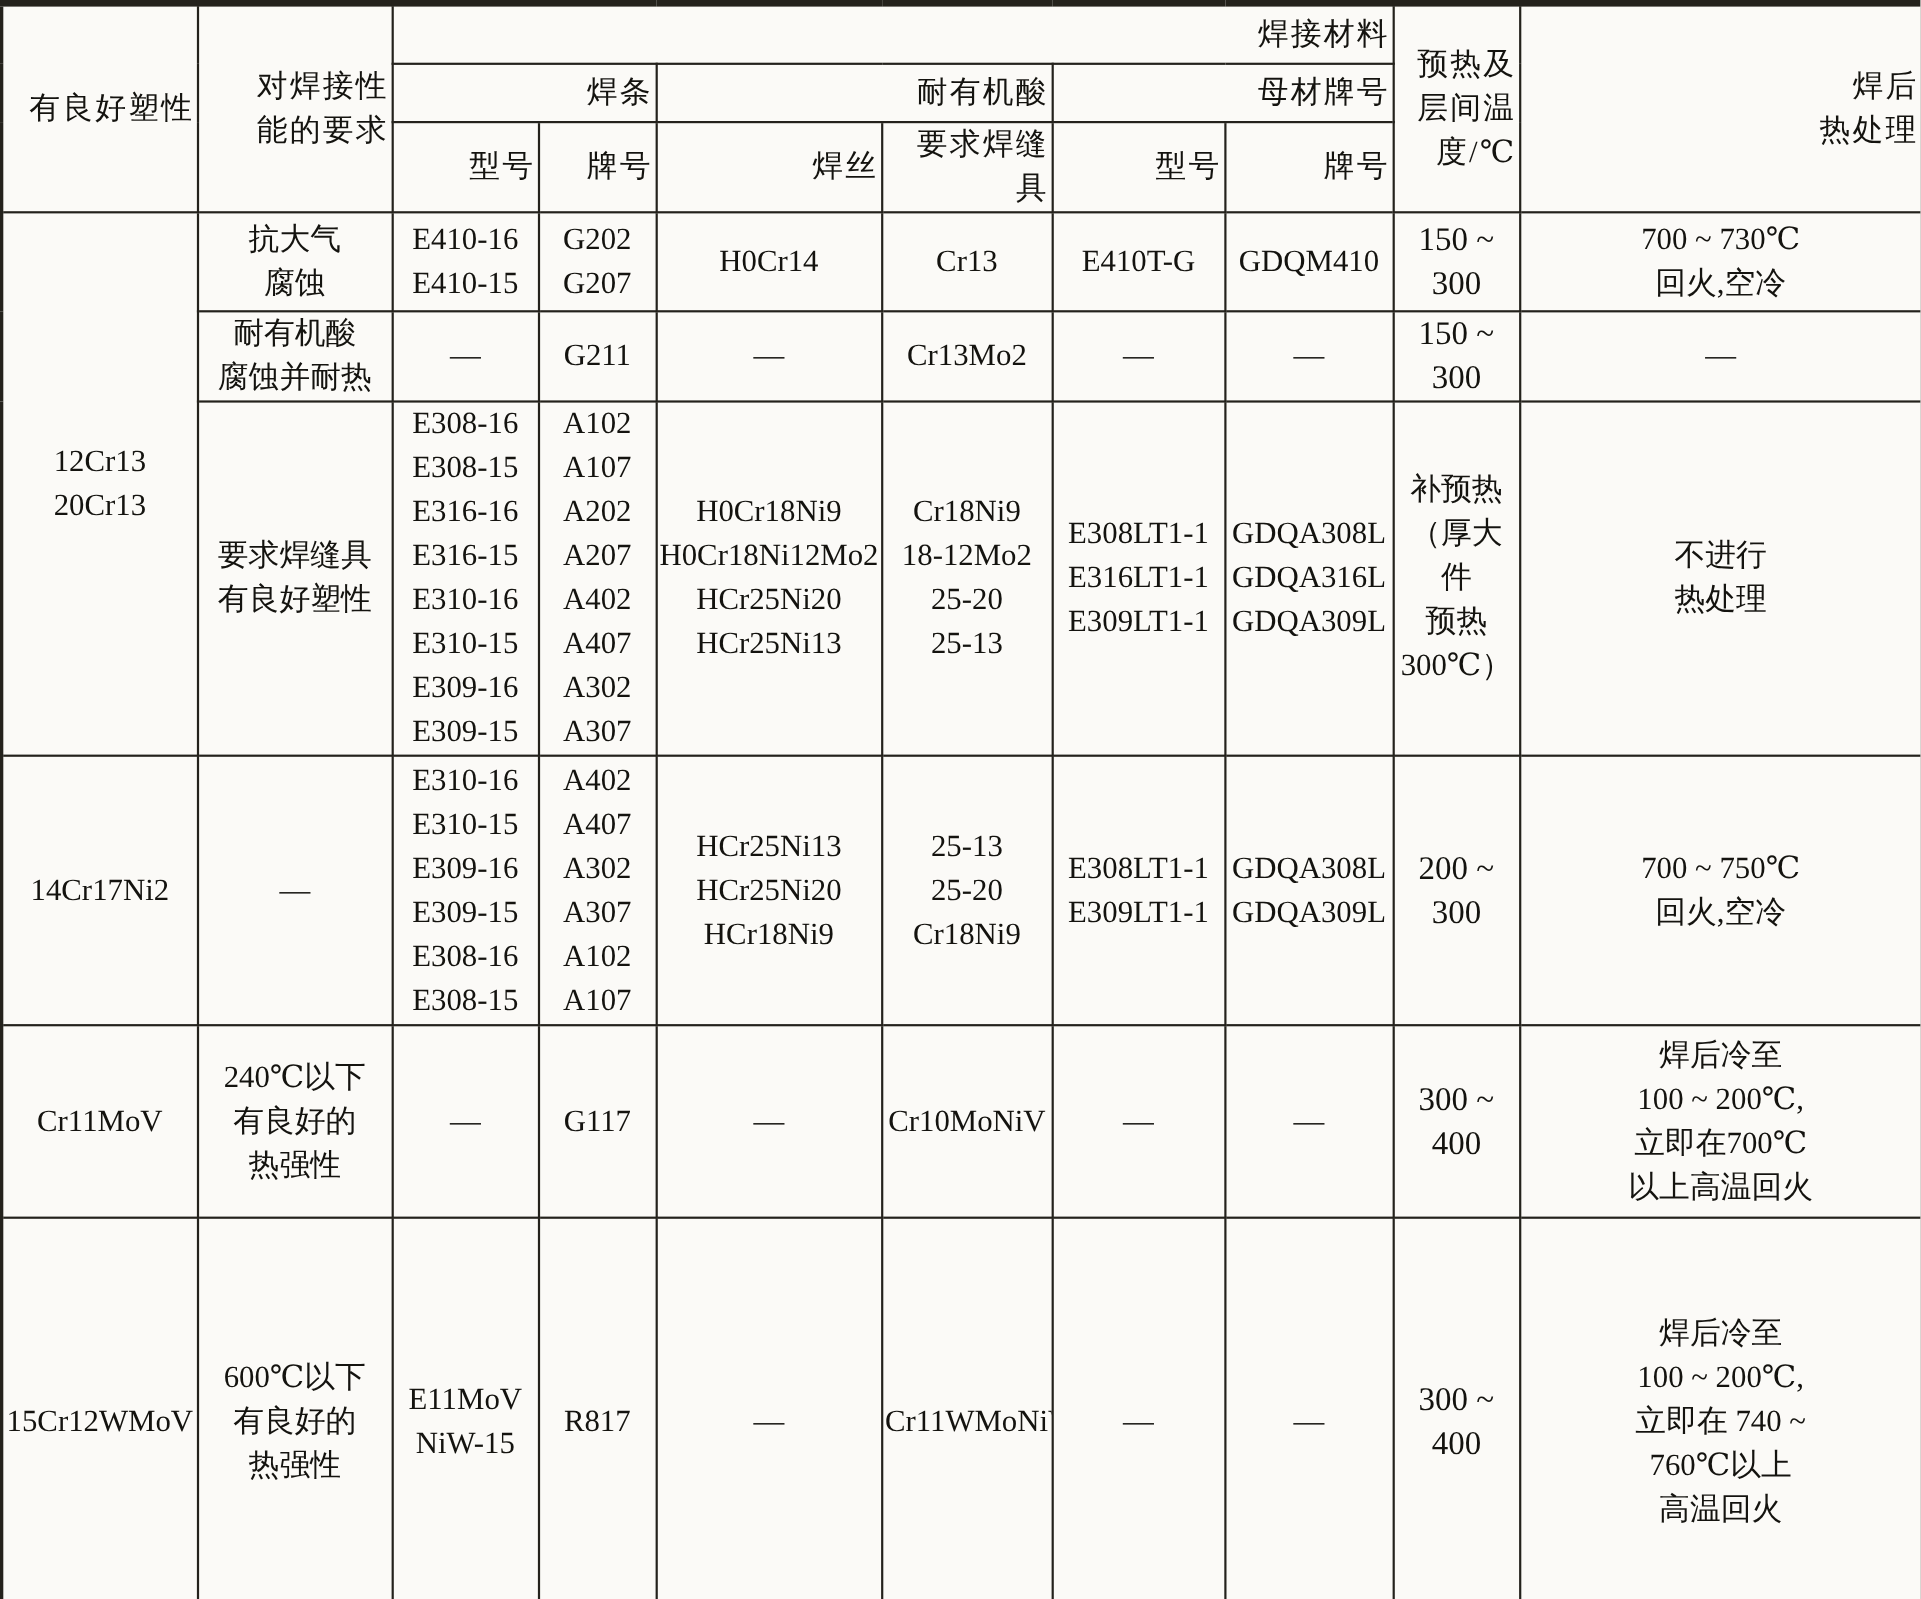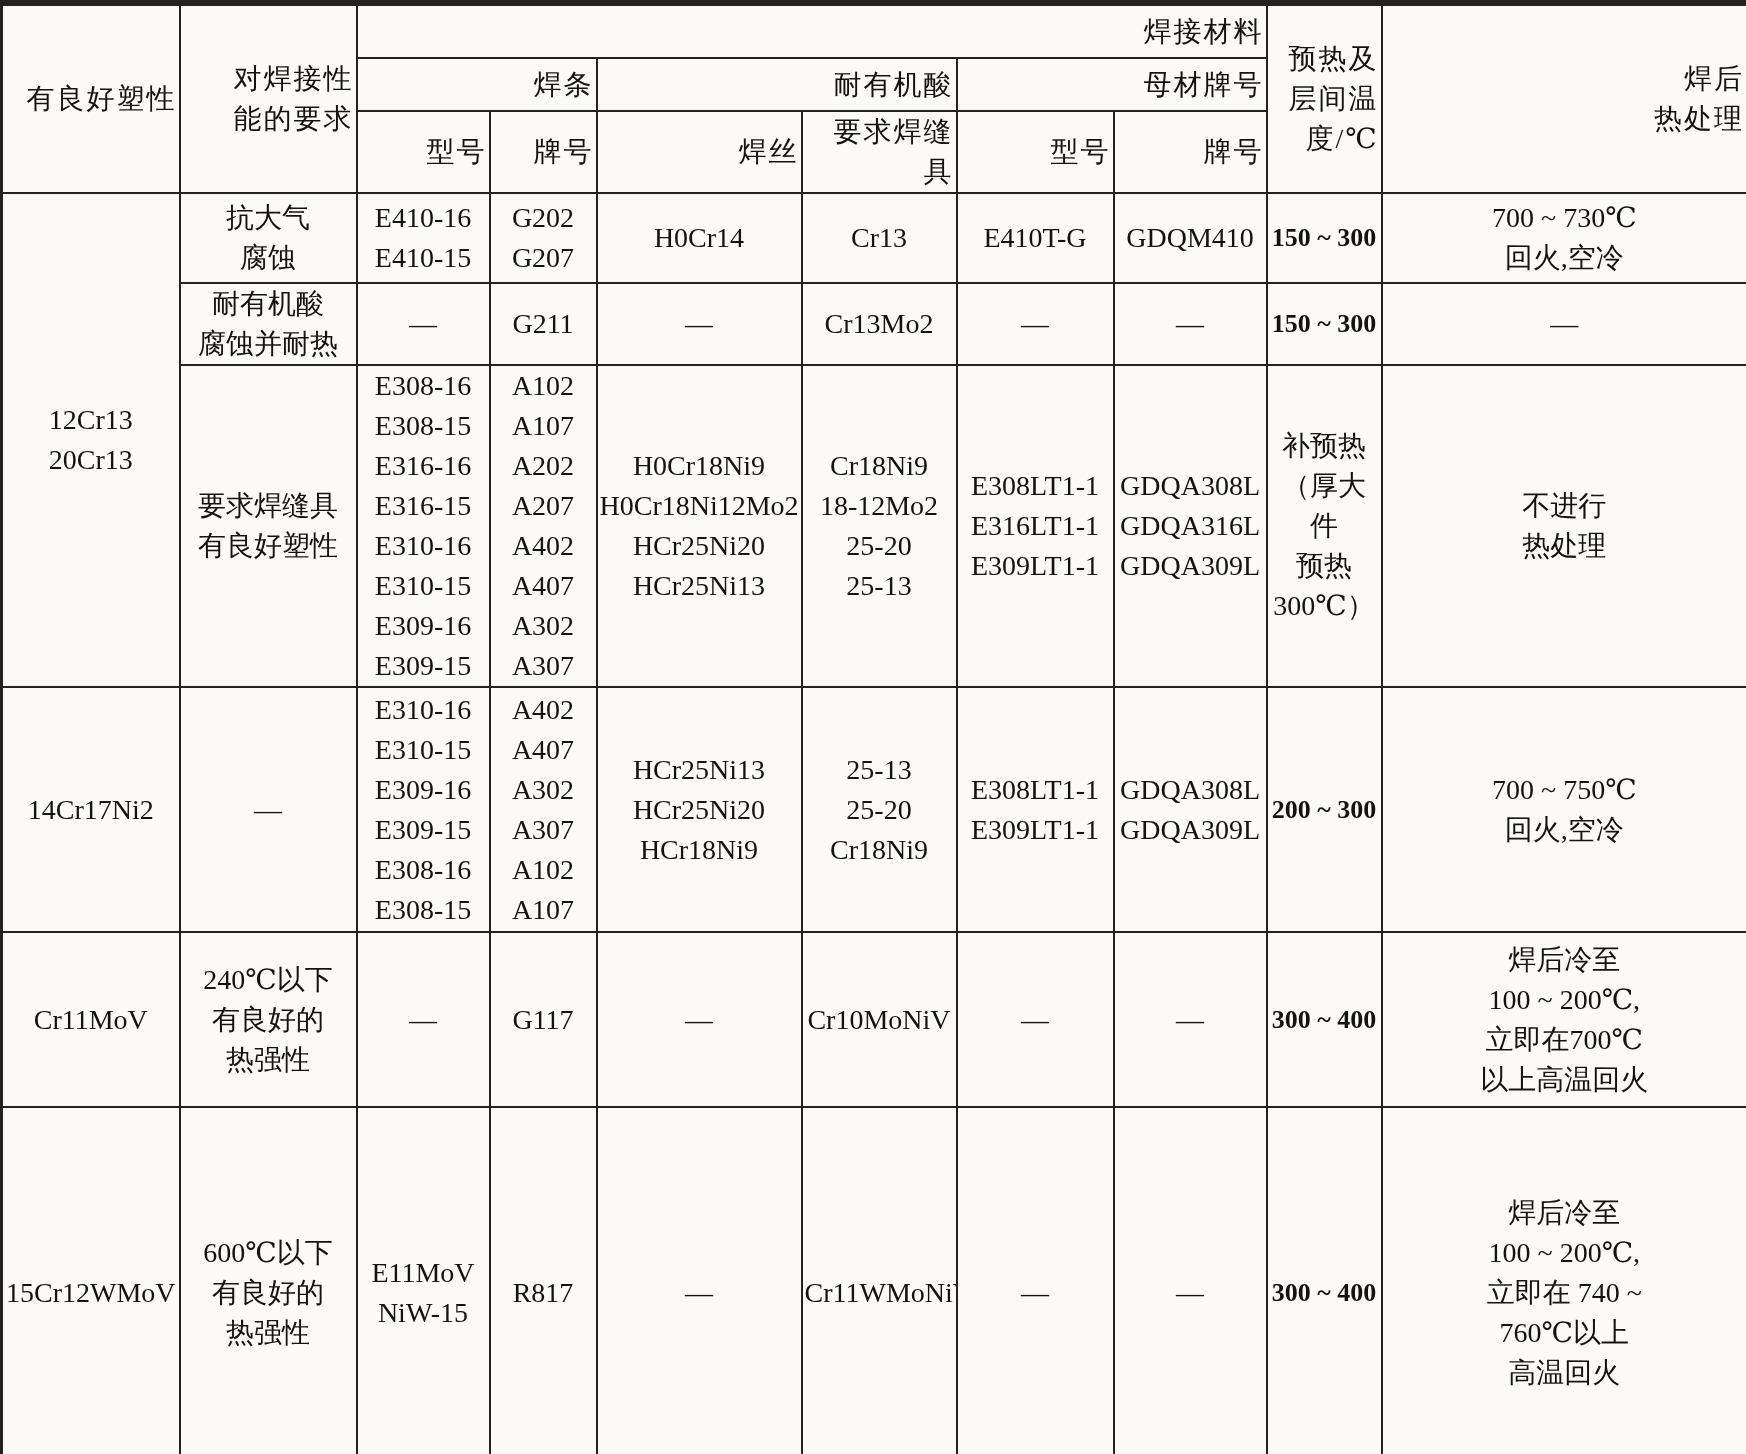--- a/index.html
+++ b/index.html
@@ -34,22 +34,21 @@
     line-height: 40px;
     white-space: pre-line;
     overflow: hidden;
   }
   td.hdr {
     letter-spacing: 2px;
     text-align: right;
   }
   td.num {
     letter-spacing: 0;
-    font-size: 26px;
-    font-weight: bold;
+    font-size: 30px;
   }
   td.small {
     font-size: 28px;
   }
 </style>
 </head>
 <body>
 
 <div class="page">
   <table class="weld-table">

